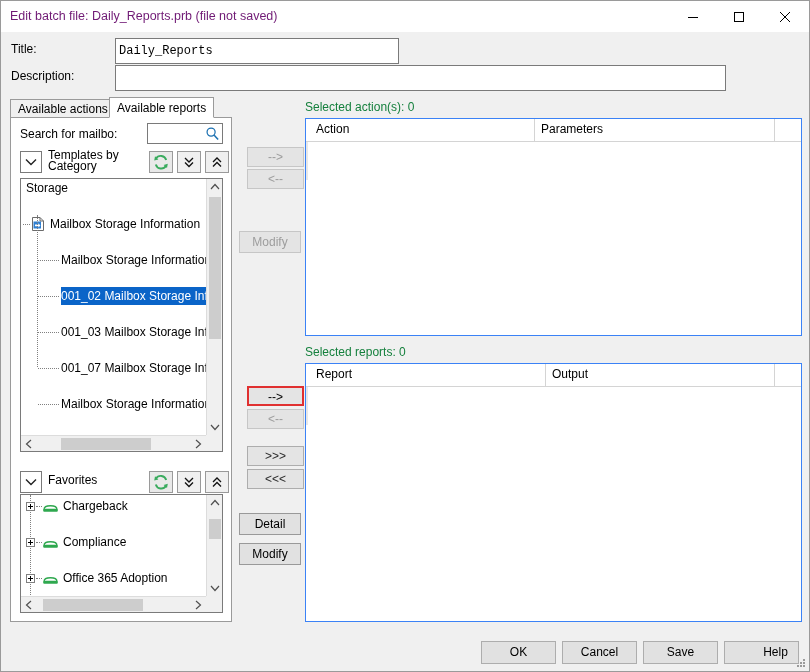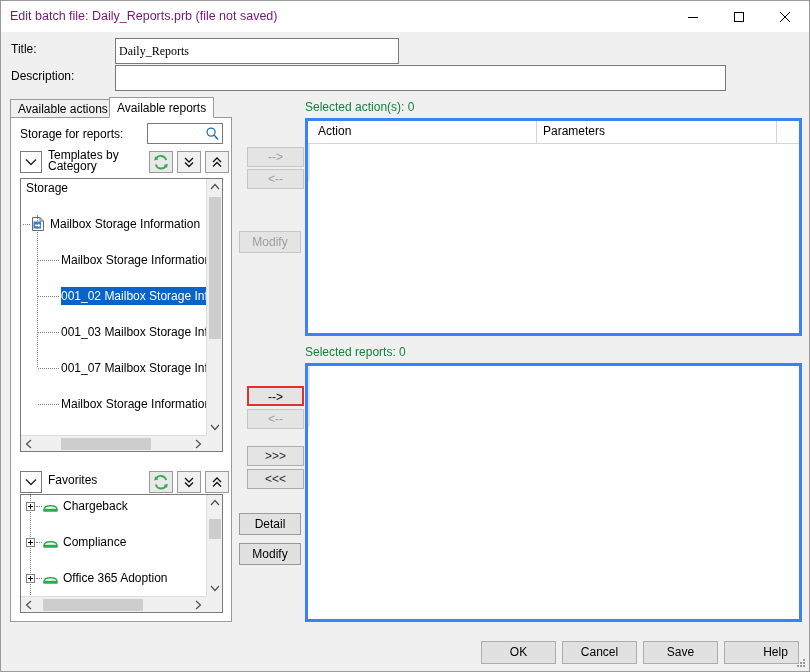--- a/index.html
+++ b/index.html
@@ -61,21 +61,21 @@
     position: absolute;
     font-size: 12px;
     color: #000;
     white-space: nowrap;
   }
   .textbox {
     position: absolute;
     background: #ffffff;
     border: 1px solid #7a7a7a;
     box-sizing: border-box;
-    font-family: Liberation Serif, serif;
+    font-family: Liberation Mono, monospace;
     font-size: 12px;
     color: #000;
     padding: 12px 3px;
     outline: none;
   }
   #lbl-title   { left: 10px; top: 41px; }
   #inp-title   { left: 114px; top: 37px; width: 284px; height: 21px; }
   #lbl-desc    { left: 10px; top: 68px; }
   #inp-desc    { left: 114px; top: 64px; width: 611px; height: 21px; }
 
@@ -330,21 +330,21 @@
     position: absolute;
     font-size: 12px;
     color: #15803d;
     white-space: nowrap;
   }
   #cap-actions { left: 304px; top: 99px; }
   #cap-reports { left: 304px; top: 344px; }
   .listview {
     position: absolute;
     background: #ffffff;
-    border: 3px solid #3b82f6;
+    border: 1px solid #3b82f6;
     box-sizing: border-box;
     overflow: hidden;
   }
   #list-actions { left: 304px; top: 117px; width: 497px; height: 218px; }
   #list-reports { left: 304px; top: 362px; width: 497px; height: 259px; }
   .lv-head {
     position: absolute;
     left: 0; top: 0;
     right: 0;
     height: 22px;
@@ -427,21 +427,21 @@
   <div class="form-label" id="lbl-desc">Description:</div>
   <input class="textbox" id="inp-desc" value="" style="">
 
   <div id="tabstrip">
     <div class="tab" id="tab-actions">Available actions</div>
     <div class="tab active" id="tab-reports">Available reports</div>
   </div>
 
   <div id="leftpanel"></div>
 
-  <div id="lbl-search">Storage for reports:</div>
+  <div id="lbl-search">Search for mailbo:</div>
   <div id="searchbox-wrap">
     <input id="inp-search" value="" style="">
     <svg id="search-icon" viewBox="0 0 16 16">
       <circle cx="6.5" cy="6.5" r="4.3" fill="none" stroke="#1a6fb0" stroke-width="1.3"></circle>
       <line x1="9.8" y1="9.8" x2="14" y2="14.4" stroke="#1a6fb0" stroke-width="1.6"></line>
     </svg>
   </div>
 
   <div class="group-head">
     <div class="collapse-btn" style="left:19px; top:150px;">
@@ -661,20 +661,25 @@
     <div class="lv-head">
       <div class="lv-col" style="left:4px; width:225px;">Action</div>
       <div class="lv-col" style="left:229px; width:240px;">Parameters</div>
       <div class="lv-col" style="left:469px; width:26px; border-right:none;"></div>
     </div>
   </div>
 
   <div class="panel-caption" id="cap-reports">Selected reports: 0</div>
   <div class="listview" id="list-reports">
     <div class="lv-leftgrip"></div>
+    <div class="lv-head">
+      <div class="lv-col" style="left:4px; width:236px;">Report</div>
+      <div class="lv-col" style="left:240px; width:229px;">Output</div>
+      <div class="lv-col" style="left:469px; width:26px; border-right:none;"></div>
+    </div>
   </div>
 
   <button class="dlgbtn" id="btn-ok">OK</button>
   <button class="dlgbtn" id="btn-cancel">Cancel</button>
   <button class="dlgbtn" id="btn-save">Save</button>
   <button class="dlgbtn" id="btn-help">Help</button>
 
   <svg id="grip" viewBox="0 0 12 12">
     <g fill="#9a9a9a">
       <rect x="8" y="8" width="2" height="2"></rect>

